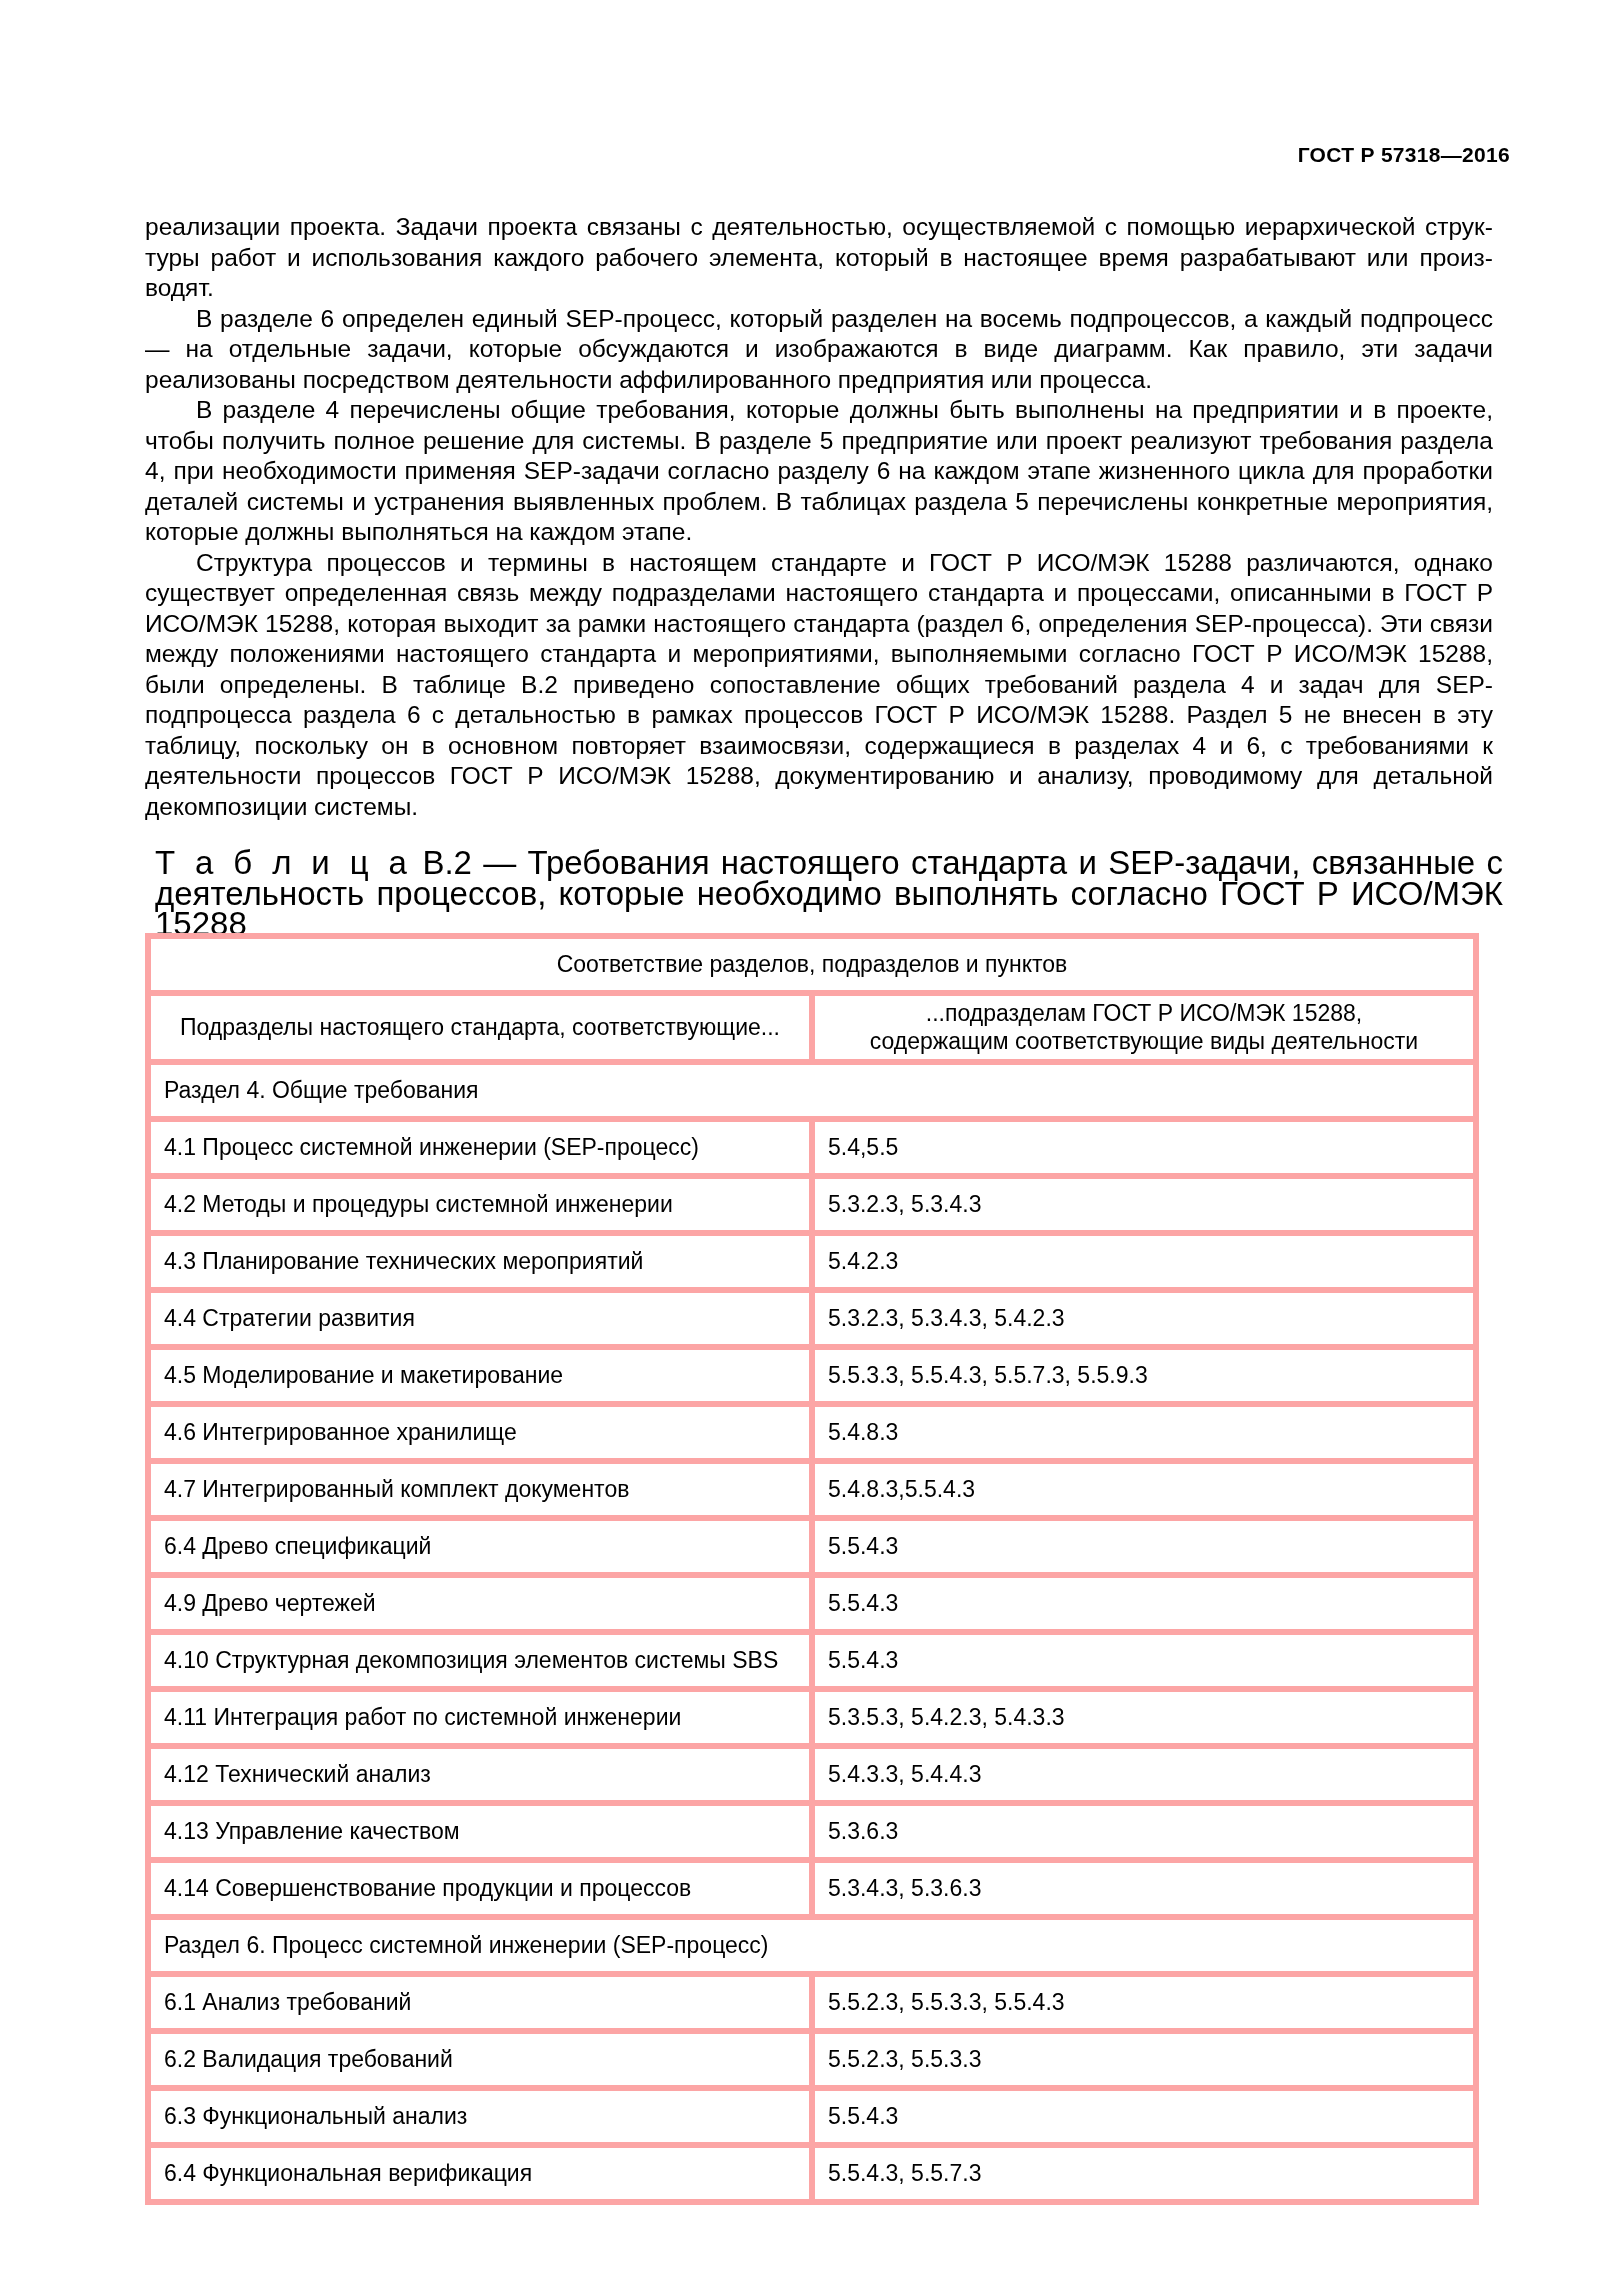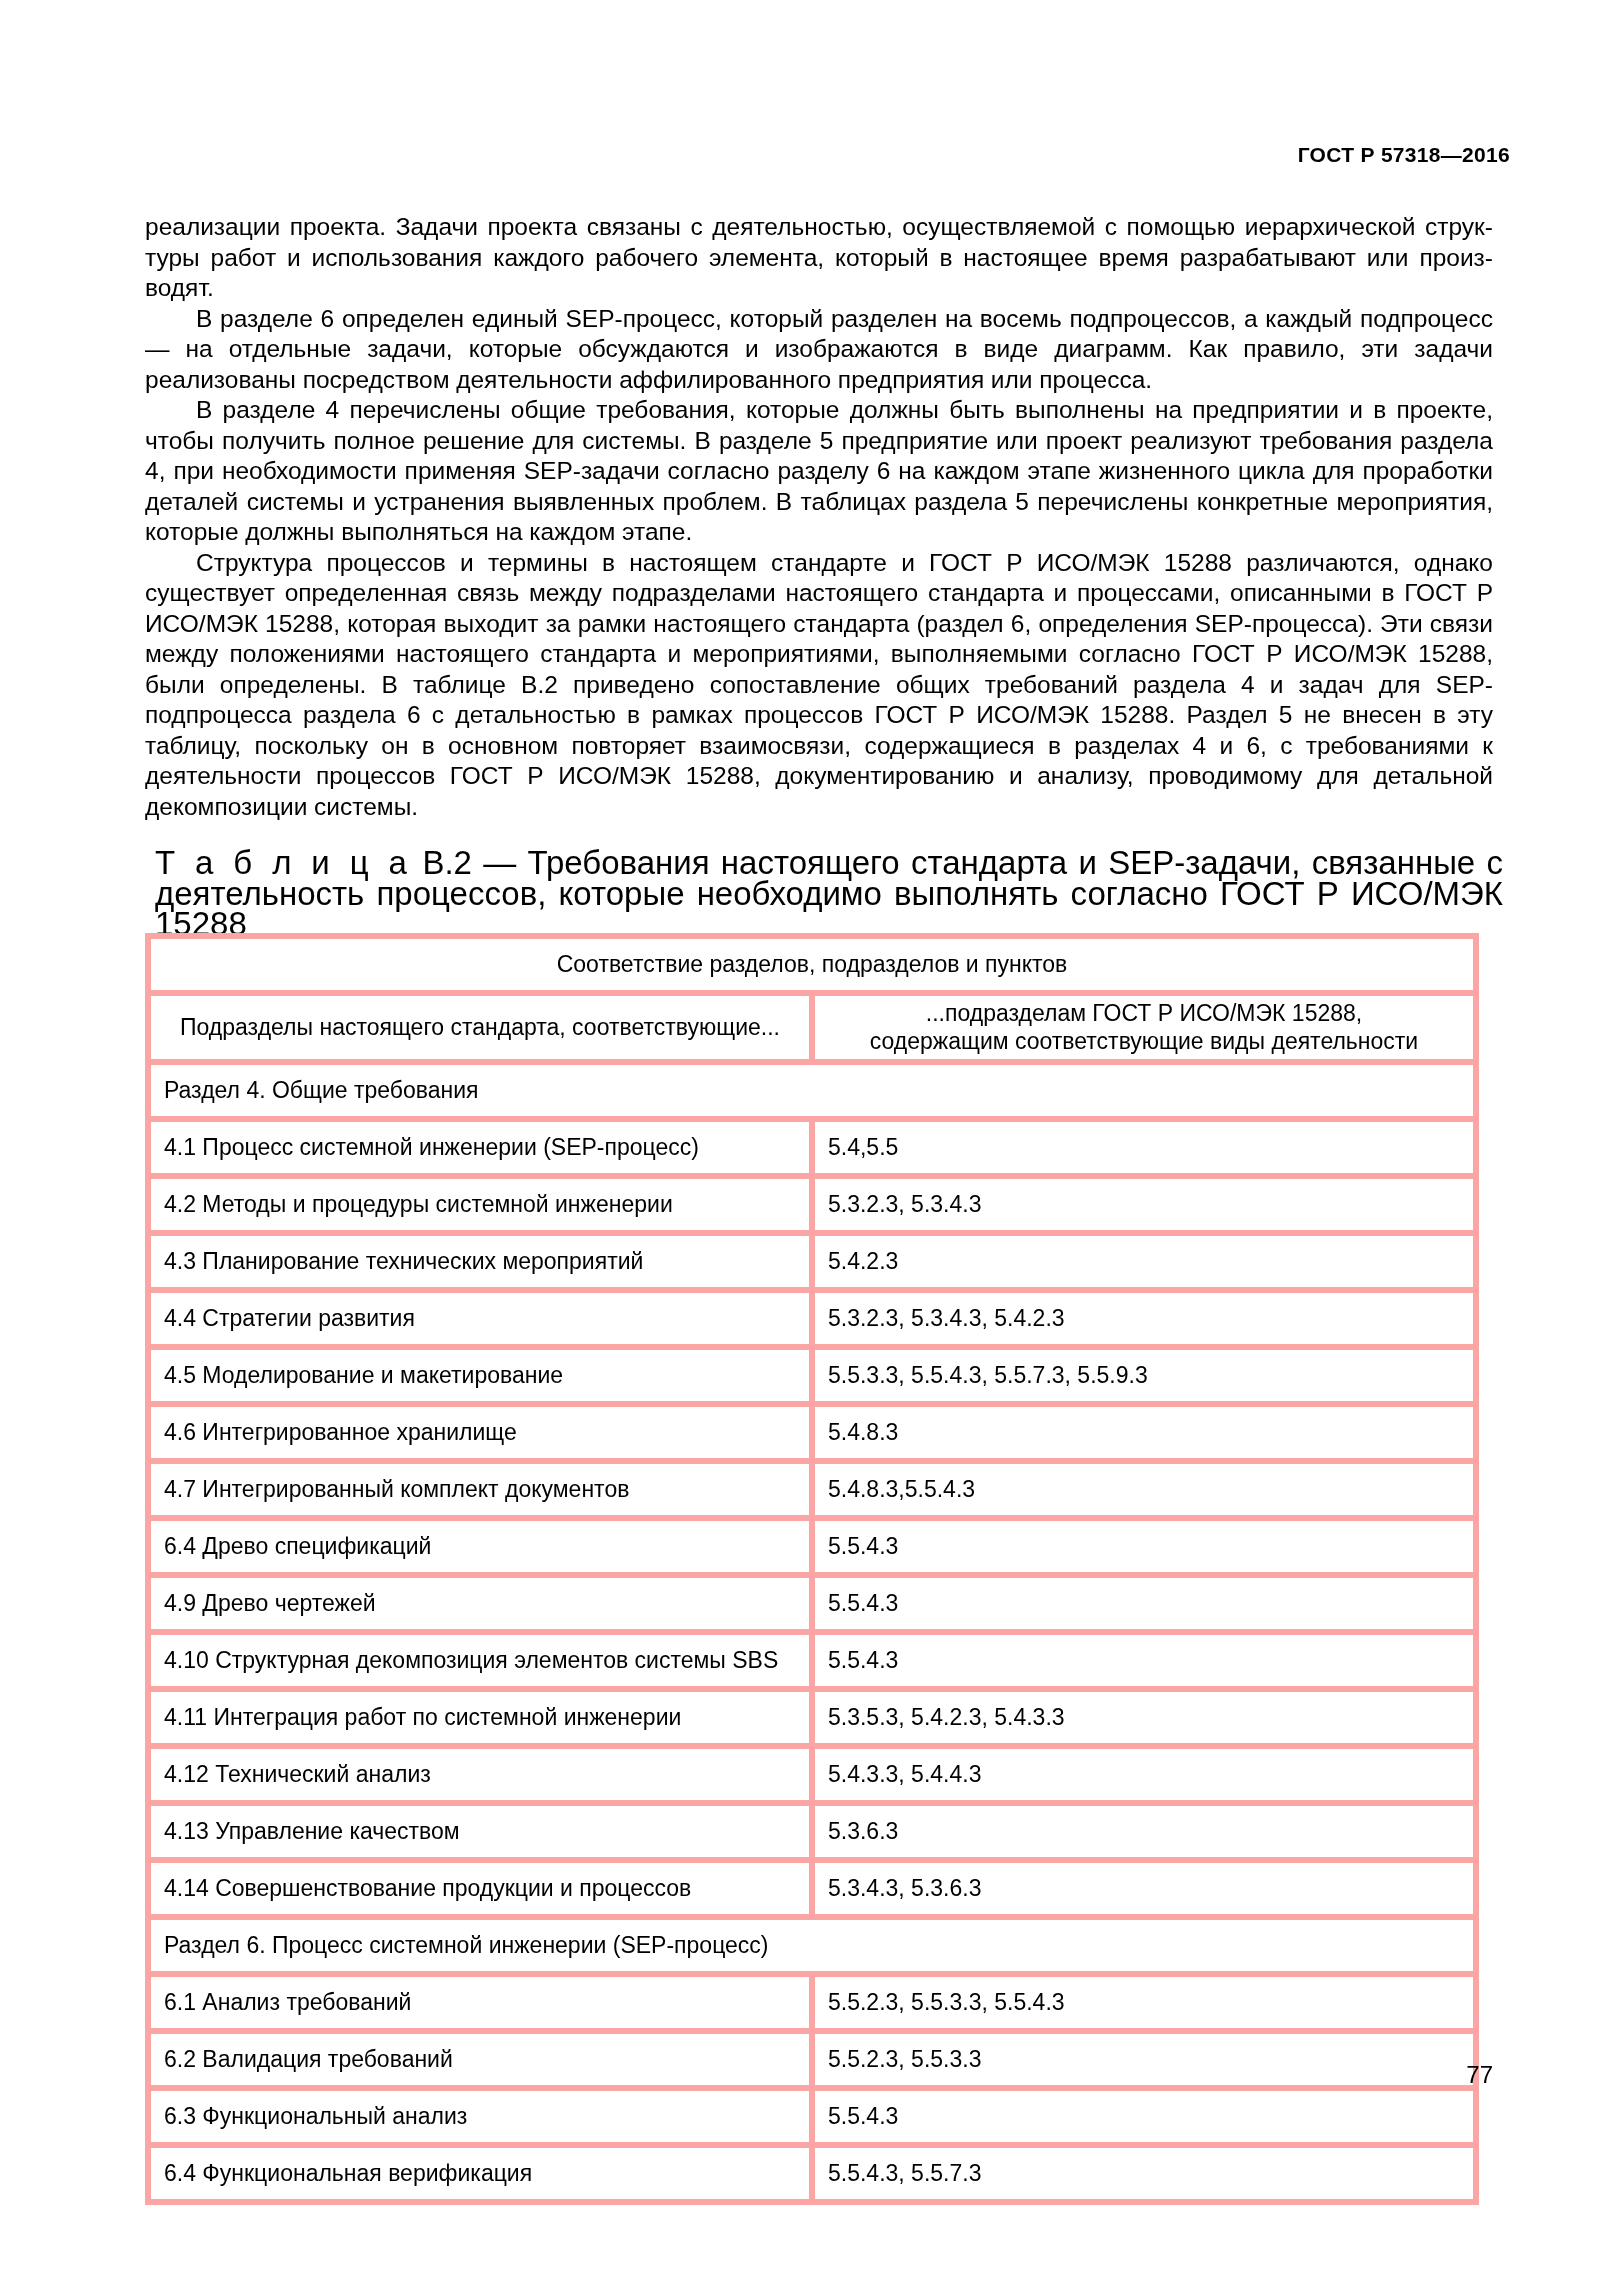--- a/index.html
+++ b/index.html
@@ -227,16 +227,15 @@
           <td class="col-right data-cell">5.5.4.3</td>
         </tr>
         <tr>
           <td class="col-left data-cell">6.4 Функциональная верификация</td>
           <td class="col-right data-cell">5.5.4.3, 5.5.7.3</td>
         </tr>
       </tbody>
     </table>
   </div>
 
-  <div class="folio">77</div>
 
 </div>
 
 
 </body></html>

